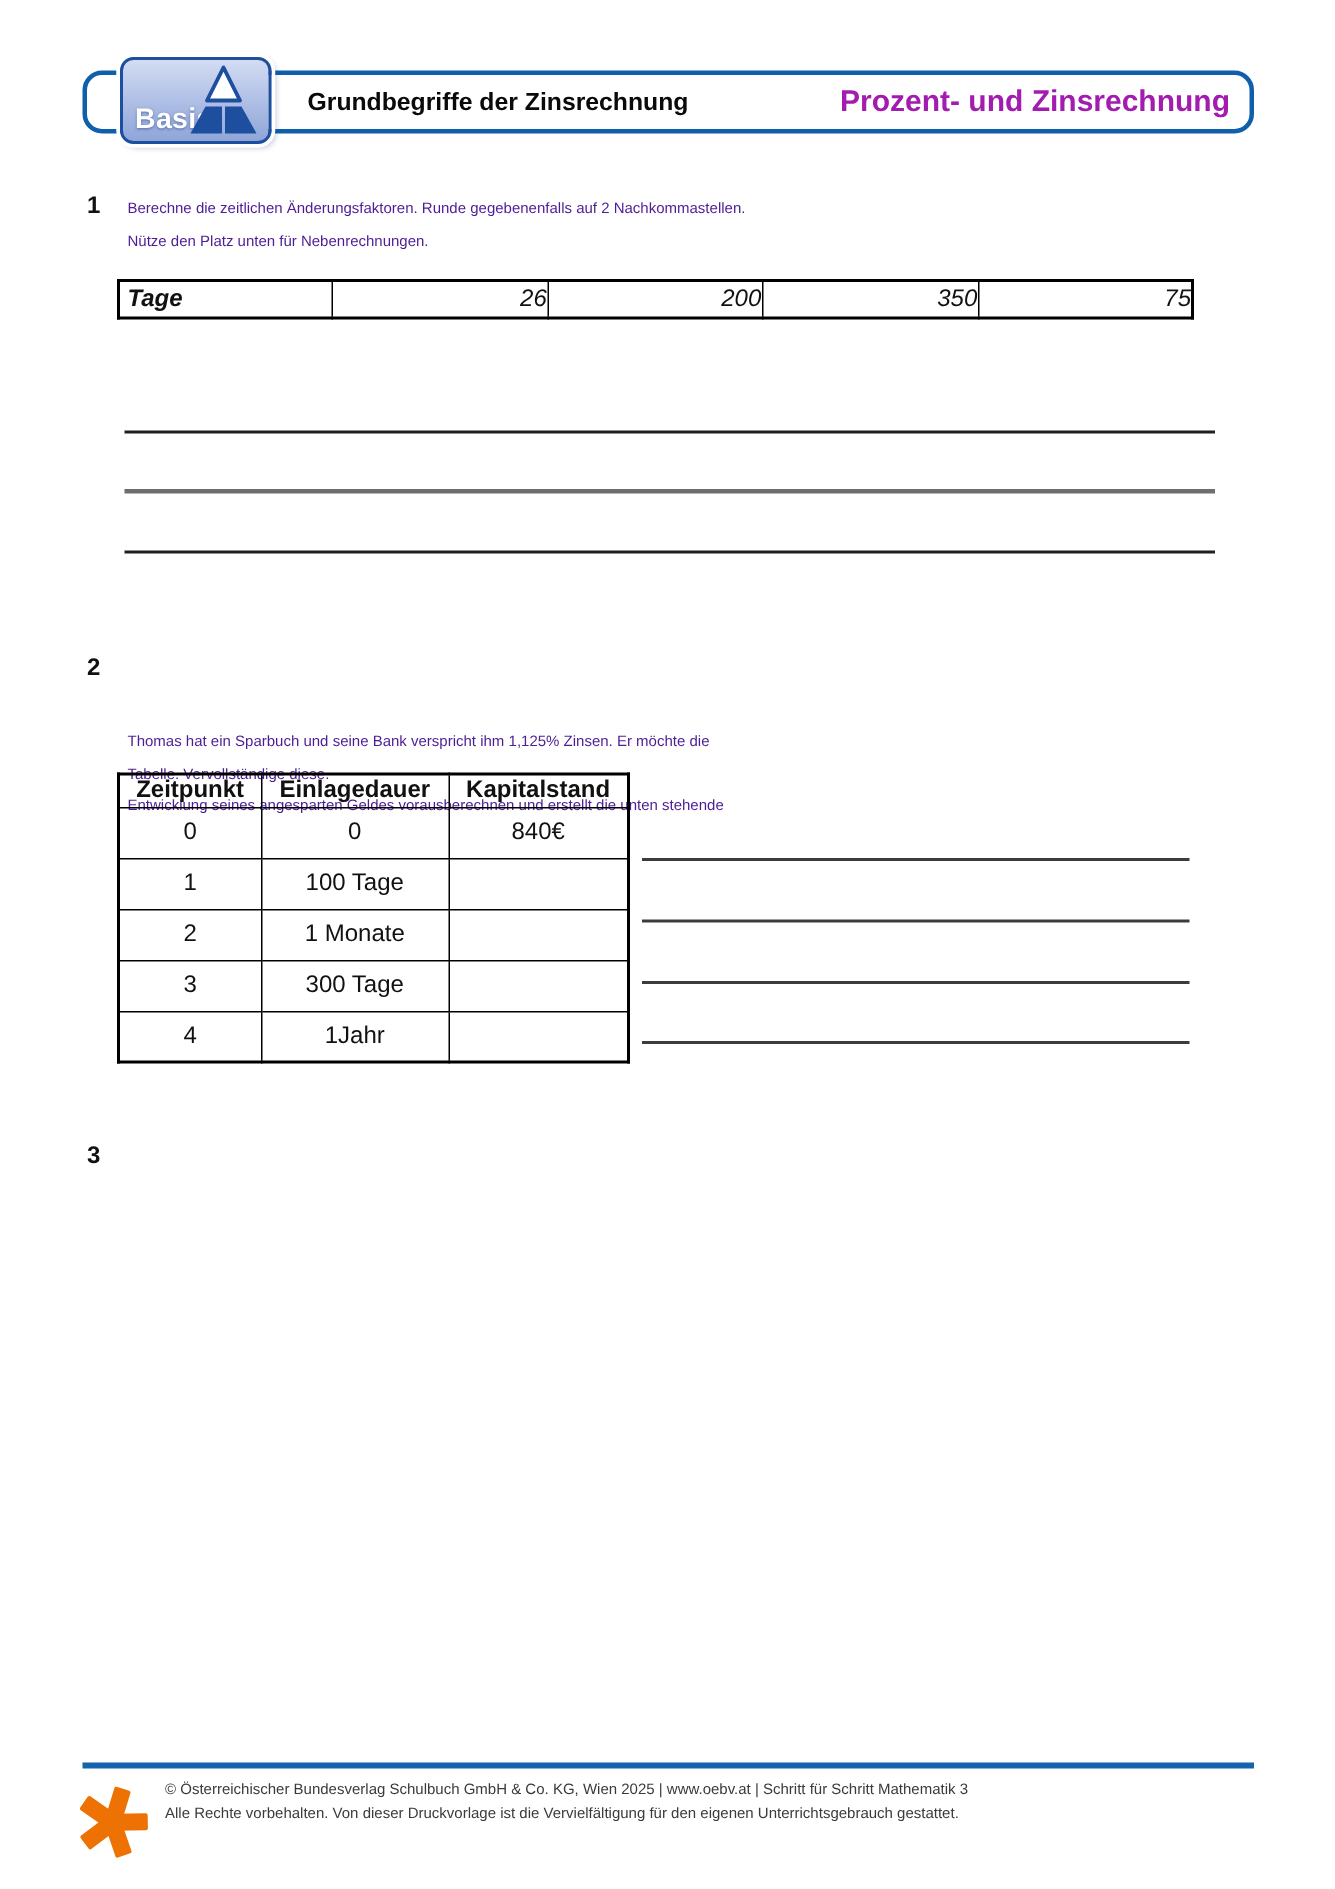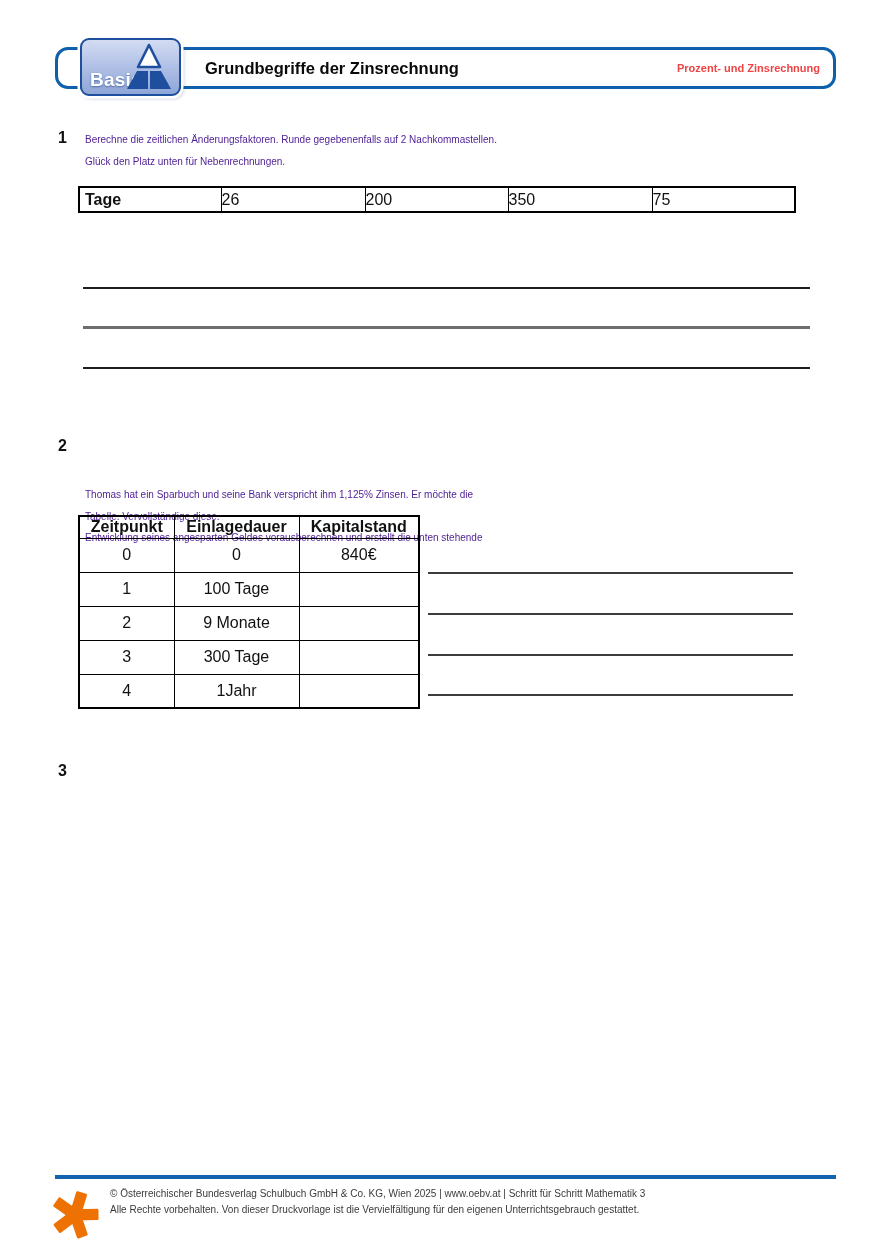--- a/index.html
+++ b/index.html
@@ -6,41 +6,41 @@
   html,body { background:#ffffff; }
   body { font-family:"Liberation Sans", sans-serif; color:#111; }
   .page { position:relative; width:890px; height:1259px; background:#fff; overflow:hidden; }
 
   
   .header-bar{ position:absolute; left:55px; top:47px; width:781px; height:42px;
     border:3.5px solid #0E5FAC; border-radius:13px; background:#fff; }
   .header-title{ position:absolute; left:205px; top:47px; height:42px; line-height:42px;
     font-size:16.5px; font-weight:bold; color:#0a0a0a; }
   .header-right{ position:absolute; left:500px; top:47px; width:320px; height:42px; line-height:42px;
-    font-size:11px; font-weight:bold; color:#ef4444; text-align:right; }
+    font-size:20px; font-weight:bold; color:#a21caf; text-align:right; }
   .badge{ position:absolute; left:80px; top:38px; width:101px; height:58px; border-radius:9px;
     border:2px solid #1d4f9e;
     background:linear-gradient(180deg,#d3dcf2 0%, #b3c2e7 45%, #8ea6d8 100%);
     box-shadow:0 0 0 2.5px #ffffff, 2px 2px 4px rgba(40,60,120,.35); }
   .badge-label{ position:absolute; left:8px; bottom:3px; font-size:19px; font-weight:bold;
     color:#ffffff; text-shadow:0 1px 2px rgba(20,50,120,.55); letter-spacing:.2px; }
   .badge-pyramid{ position:absolute; right:4px; top:2px; }
 
   
   .task-num{ position:absolute; left:58px; width:20px; font-size:16px; font-weight:bold; color:#111; }
   .task-text{ position:absolute; left:85px; font-size:10px; color:#4c1d95; }
   .t1 { line-height:22px; }
   .t23 { line-height:21.7px;margin-top:47px; }
 
   
   .table1{ position:absolute; left:78px; top:186px; border-collapse:collapse; table-layout:fixed; }
-  .table1 td{ border:1.5px solid #000; font-size:16px; vertical-align:middle; }
+  .table1 td{ border:1.5px solid #000; font-size:16px; vertical-align:middle;font-style:italic; }
   .table1{ border:2px solid #000; }
   .table1 .lbl{ font-weight:bold; text-align:left; padding-left:5px; line-height:18px; }
-  .table1 .val{ text-align:left; }
+  .table1 .val{ text-align:right; }
   .table1 tr.r1 td{ height:25px; }
   .table1 tr.r2 td{ height:37px; }
 
   
   .table2{ position:absolute; left:78px; top:515px; border-collapse:collapse; table-layout:fixed; border:2px solid #000; }
   .table2 td{ border:1.5px solid #000; font-size:16px; text-align:center; vertical-align:middle; }
   .table2 tr.hd td{ height:22px; font-weight:bold; }
   .table2 tr.dr td{ height:34px; }
 
   
@@ -66,21 +66,21 @@
     <svg class="badge-pyramid" width="52" height="50" viewBox="0 0 52 50">
       <polygon points="14,29 25,29 25,47 4,47" fill="#1d4f9e"></polygon>
       <polygon points="27,29 38,29 48,47 27,47" fill="#1d4f9e"></polygon>
       <polygon points="26,3 15,25 37,25" fill="#ffffff" stroke="#1d4f9e" stroke-width="2.6" stroke-linejoin="round"></polygon>
     </svg>
   </div>
 
   <div class="task-num" style="top:129px;">1</div>
   <div class="task-text t1" style="top:129px; width:735px;">
     <div>Berechne die zeitlichen Änderungsfaktoren. Runde gegebenenfalls auf 2 Nachkommastellen.</div>
-    <div>Glück den Platz unten für Nebenrechnungen.</div>
+    <div>Nütze den Platz unten für Nebenrechnungen.</div>
   </div>
 
   <table class="table1">
     <colgroup>
         <col style="width:142px">
         <col style="width:144px">
         <col style="width:143px">
         <col style="width:144px">
         <col style="width:143px">
       </colgroup>
@@ -123,21 +123,21 @@
       <td>0</td>
       <td>840€</td>
     </tr>
     <tr class="dr">
       <td>1</td>
       <td>100 Tage</td>
       <td></td>
     </tr>
     <tr class="dr">
       <td>2</td>
-      <td>9 Monate</td>
+      <td>1 Monate</td>
       <td></td>
     </tr>
     <tr class="dr">
       <td>3</td>
       <td>300 Tage</td>
       <td></td>
     </tr>
     <tr class="dr">
       <td>4</td>
       <td>1Jahr</td>

